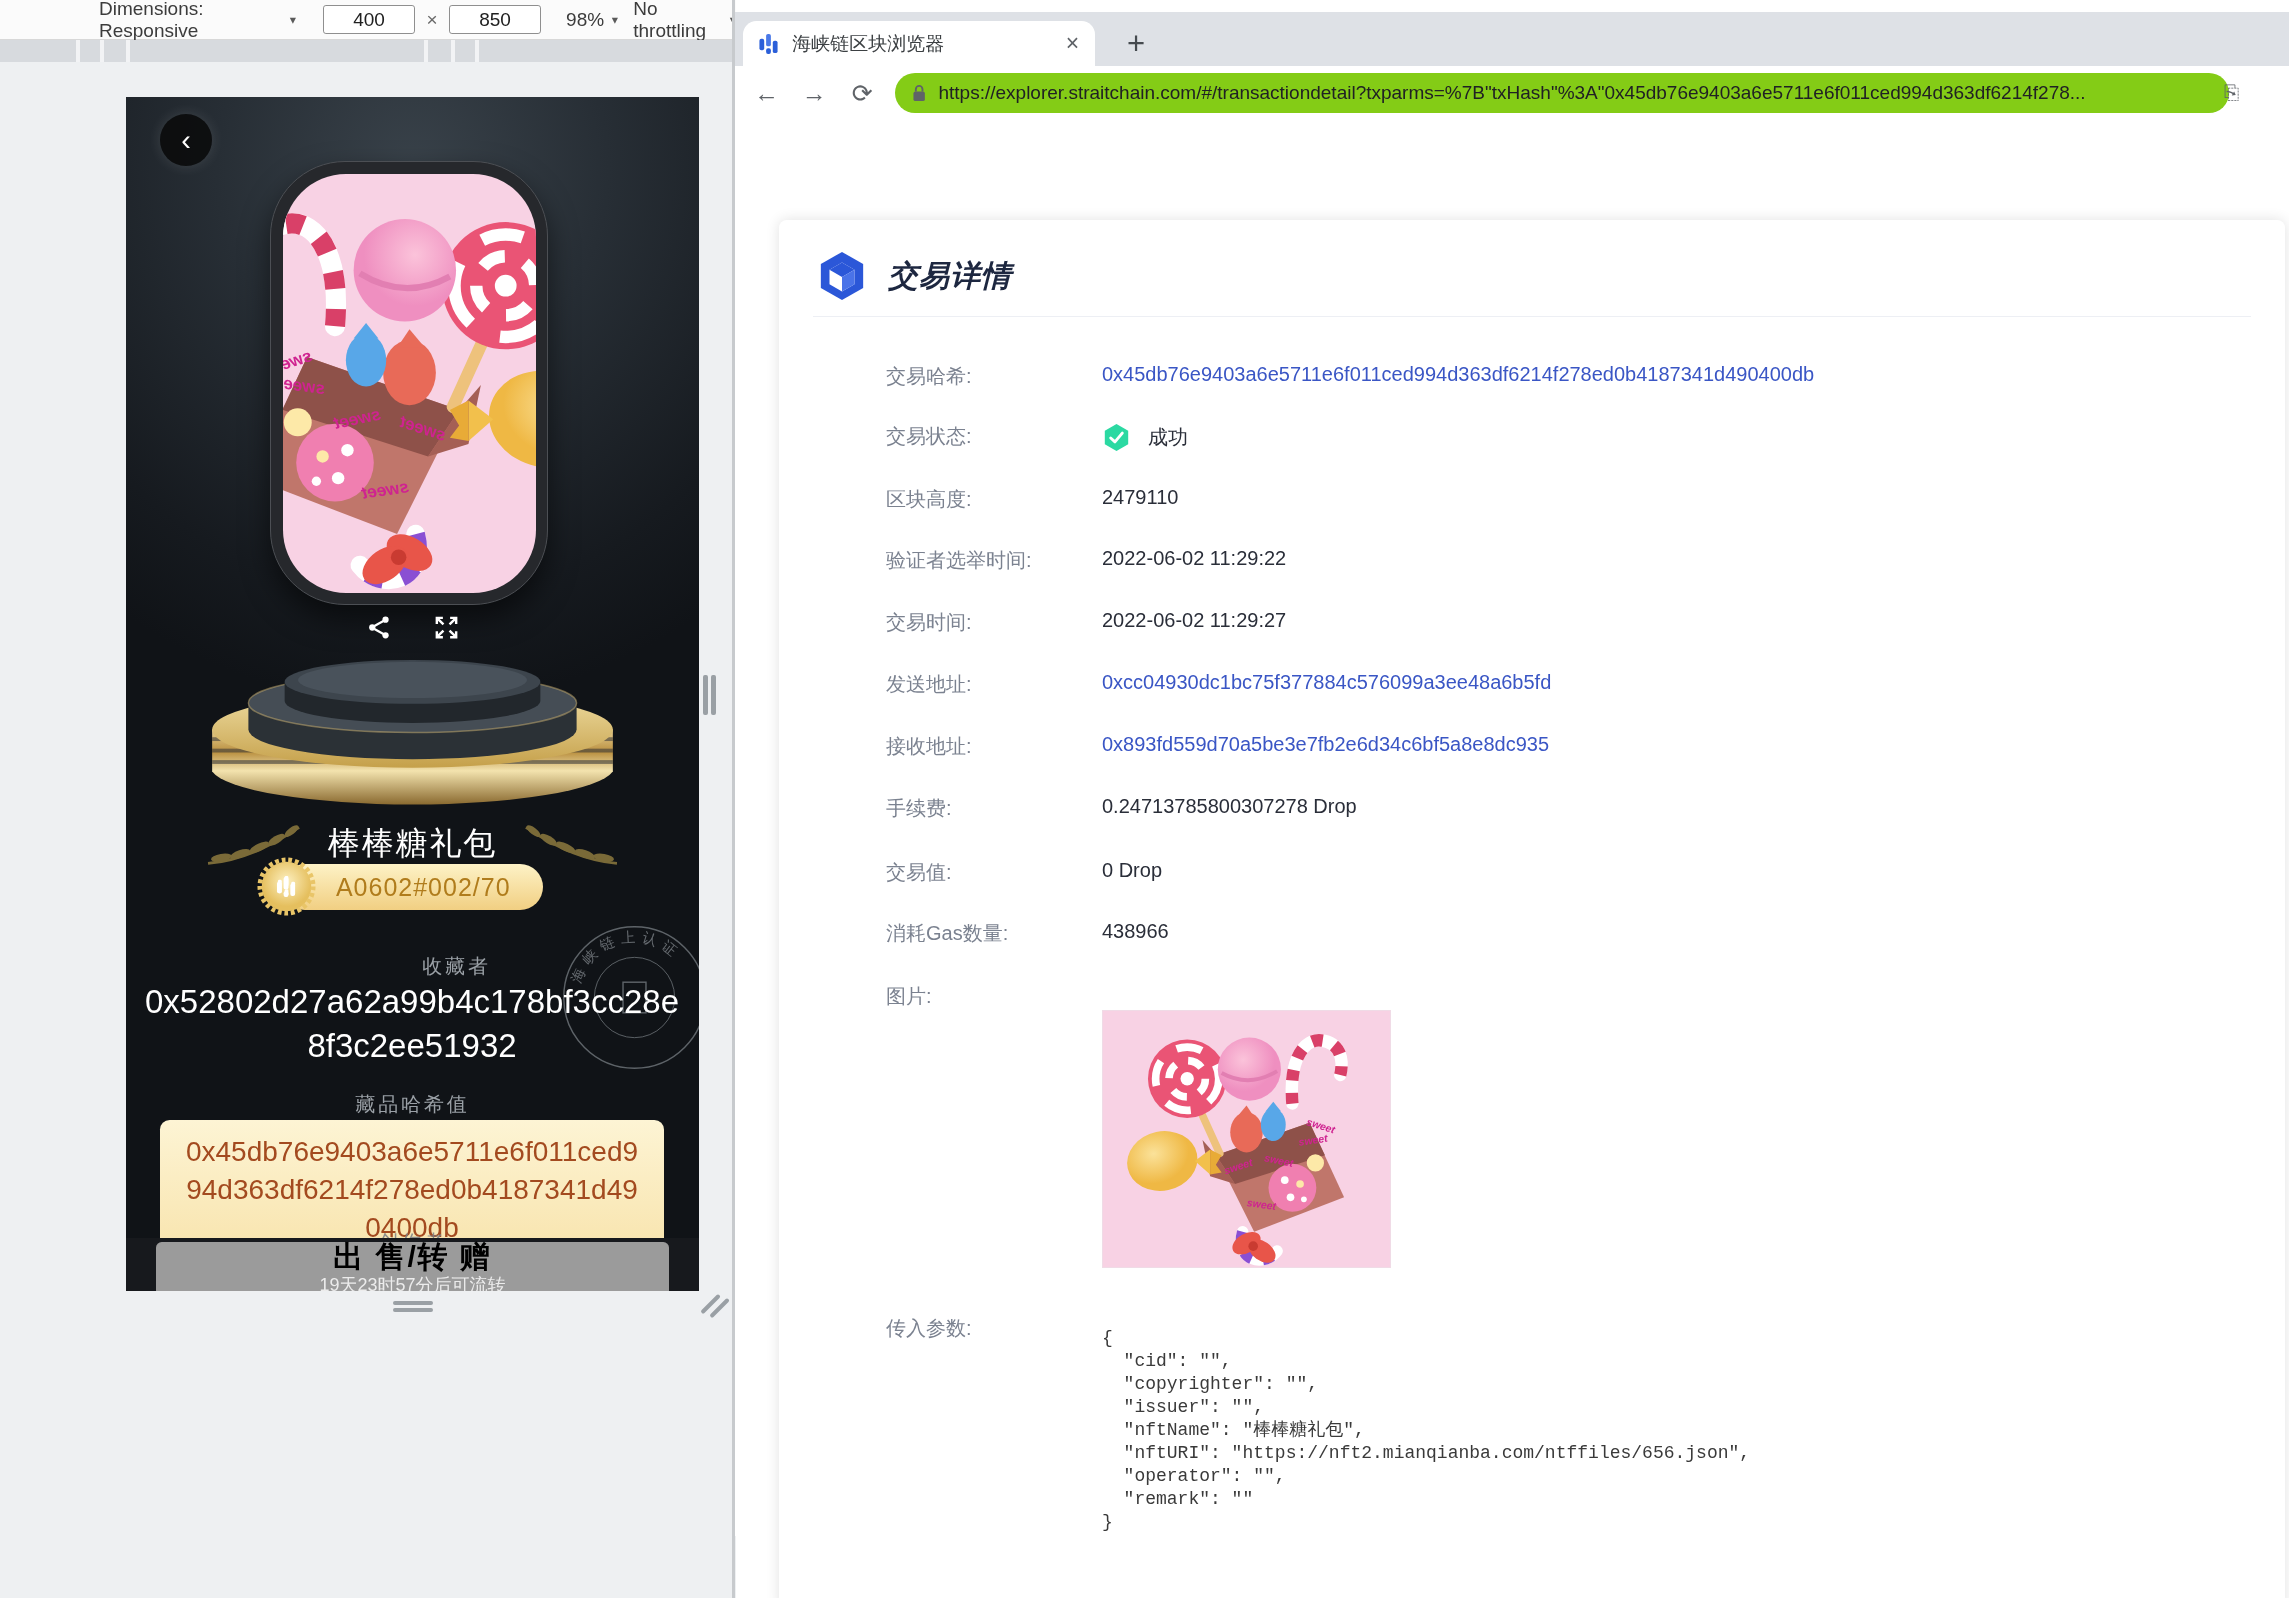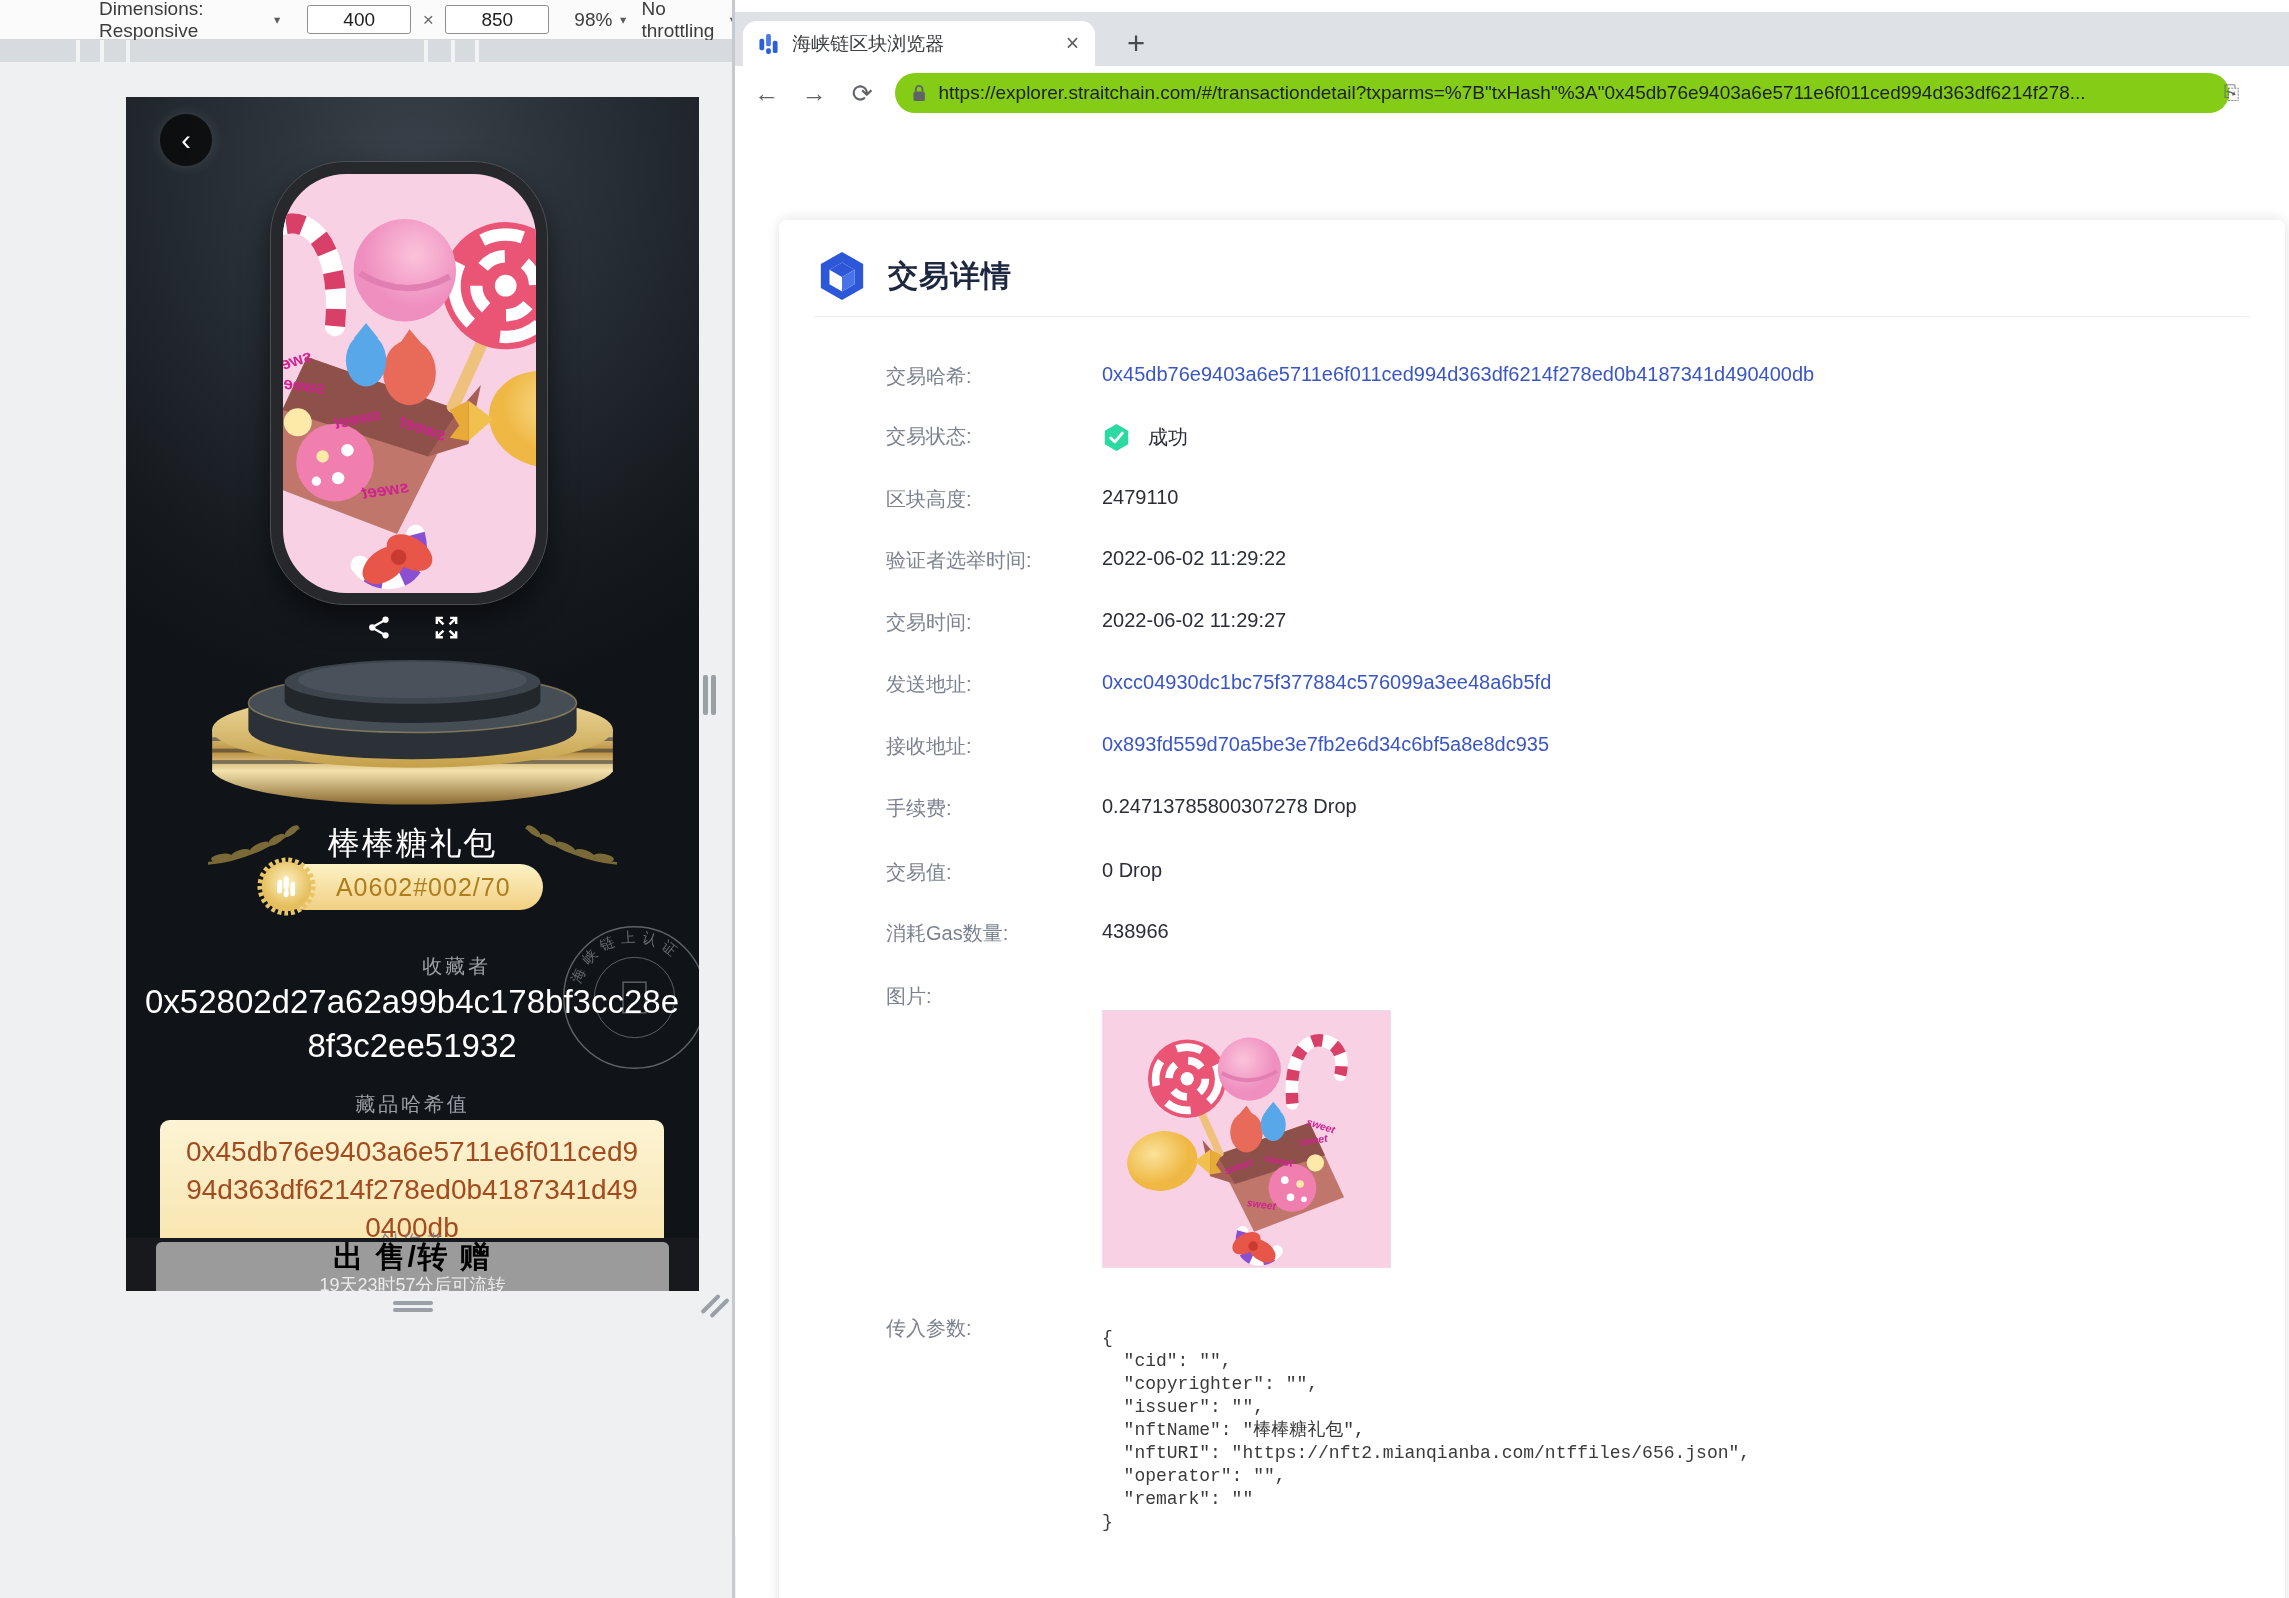--- a/index.html
+++ b/index.html
@@ -7,21 +7,21 @@
     font-family:"Liberation Sans", sans-serif; }
   .abs { position:absolute; }
   #stage { position:relative; width:2289px; height:1598px; background:#fff; }
 
   
   #devtools-area { left:0; top:0; width:736px; height:1598px; background:#eef0f2; }
   #dt-toolbar { left:0; top:0; width:736px; height:40px; background:#fbfbfb;
     border-bottom:1px solid #d8d8d8; display:flex; align-items:center; font-size:19px; color:#3c3c3c; }
   .dt-item { display:flex; align-items:center; gap:7.6px; }
   .dt-caret { font-size:12.4px; color:#5a5a5a; }
-  .dt-input { width:104px; height:29px; border:1px solid #8f8f8f; border-radius:2.9px;
+  .dt-input { width:92px; height:29px; border:1px solid #8f8f8f; border-radius:2.9px;
     text-align:center; font-size:19px; color:#202020; background:#fff; font-family:inherit; }
   #dt-mediabar { left:0; top:40px; width:732px; height:22px; background:#d7dade; }
   .mq-tick { top:40px; width:3.8px; height:22px; background:#f2f3f5; position:absolute; }
 
   
   #phone { left:126px; top:97px; width:573px; height:1194px; overflow:hidden;
     background:radial-gradient(ellipse 90% 45% at 50% 6%, #39424a 0%, #272e35 38%, #161a1f 80%, #101317 100%); }
   #back-btn { left:34px; top:17px; width:52px; height:52px; border-radius:50%;
     background:rgba(8,8,8,.82); color:#fff; font-size:29px; display:flex; align-items:center;
     justify-content:center; box-shadow:0 0 13.4px rgba(255,255,255,.12); }
@@ -78,21 +78,21 @@
     display:flex; align-items:center; justify-content:center; }
   #omnibox { margin-left:17px; width:1334px; height:40px; background:#84cc16; border-radius:21px;
     display:flex; align-items:center; padding:0 15.3px; gap:11.5px; }
   #url-text { font-size:19px; color:#202124; white-space:nowrap; overflow:hidden; flex:1; }
   #url-end-ico { color:#5f6368; font-size:19px; margin-right:-25px; }
 
   
   #card { left:44px; top:208px; width:1506px; height:1390px; background:#fff; border-radius:7.6px;
     box-shadow:0 0 13.4px rgba(0,0,0,.12); }
   #card-head { left:38px; top:31px; display:flex; align-items:center; gap:21px; }
-  #card-title { font-size:30px; font-weight:bold; color:#1d2740; letter-spacing:1px; }
+  #card-title { font-size:30px; font-weight:bold; color:#1d2740; letter-spacing:1px;font-style:italic; }
   #card-divider { left:34px; top:96px; width:1438px; height:1px; background:#edeff4; }
   .drow { position:absolute; left:0; width:1472px; display:flex; }
   .dlabel { width:216px; margin-left:107px; font-size:20px; color:#7b8290; }
   .dvalue { font-size:20px; color:#2a2e39; }
   .dlink  { font-size:20px; color:#3a56c5; }
   .status-wrap { display:flex; align-items:center; gap:17px; }
   .hexcheck { width:29px; height:29px; }
   #img-row-pic { left:323px; top:790px; width:289px; height:258px; border:1px solid #f0dbe6; }
   #img-row-pic .art-svg { width:100%; height:100%; }
   #params-pre { left:323px; top:1107px; font-family:"Liberation Mono","DejaVu Sans Mono",monospace;

